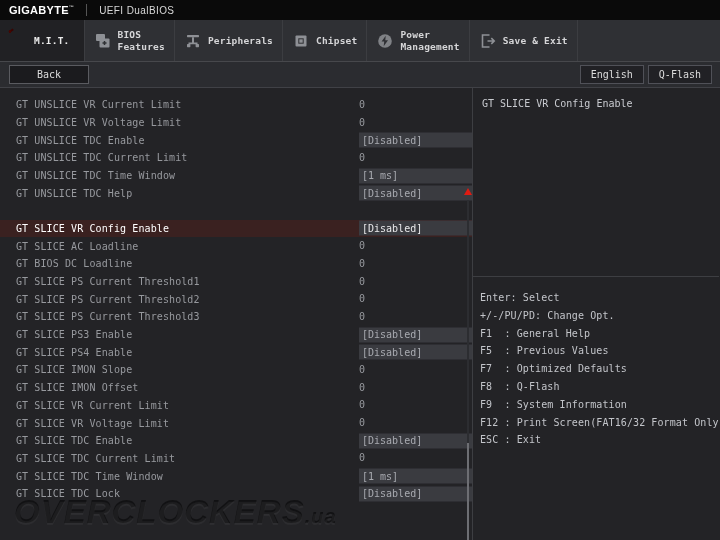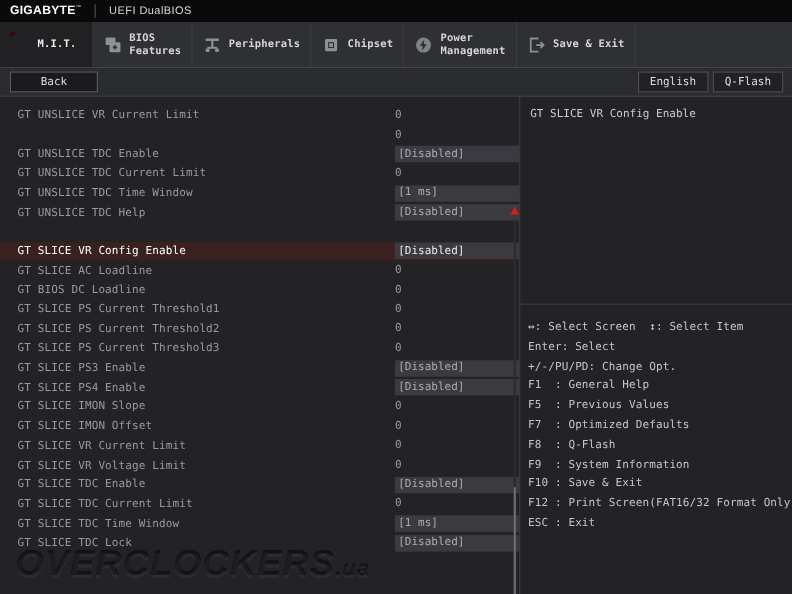--- a/index.html
+++ b/index.html
@@ -265,20 +265,21 @@
 
   <div class="body-wrap">
 
     <div class="left-pane">
       <div class="list" id="settings-list">
           <div class="row">
             <span class="row-label">GT UNSLICE VR Current Limit</span>
             <span class="row-value">0</span>
           </div>
           <div class="row">
+            <span class="row-label">GT UNSLICE VR Voltage Limit</span>
             <span class="row-value">0</span>
           </div>
           <div class="row">
             <span class="row-label">GT UNSLICE TDC Enable</span>
             <span class="row-value boxed">[Disabled]</span>
           </div>
           <div class="row">
             <span class="row-label">GT UNSLICE TDC Current Limit</span>
             <span class="row-value">0</span>
           </div>
@@ -363,29 +364,27 @@
       <div class="scrollbar-thumb"></div>
 
       <div class="watermark"><span>OVERCLOCKERS</span><span class="wm-small">.ua</span></div>
     </div>
 
     <div class="right-pane">
       <div class="help-top">
         <div class="help-title">GT SLICE VR Config Enable</div>
       </div>
       <div class="help-keys" id="help-keys">
-          <div class="key-line">↔: Select Screen  ↕: Select Item</div>
           <div class="key-line">Enter: Select</div>
           <div class="key-line">+/-/PU/PD: Change Opt.</div>
           <div class="key-line">F1  : General Help</div>
           <div class="key-line">F5  : Previous Values</div>
           <div class="key-line">F7  : Optimized Defaults</div>
           <div class="key-line">F8  : Q-Flash</div>
           <div class="key-line">F9  : System Information</div>
-          <div class="key-line">F10 : Save &amp; Exit</div>
           <div class="key-line">F12 : Print Screen(FAT16/32 Format Only)</div>
           <div class="key-line">ESC : Exit</div>
         </div>
     </div>
 
   </div>
 
 </div>
 
 </body></html>

